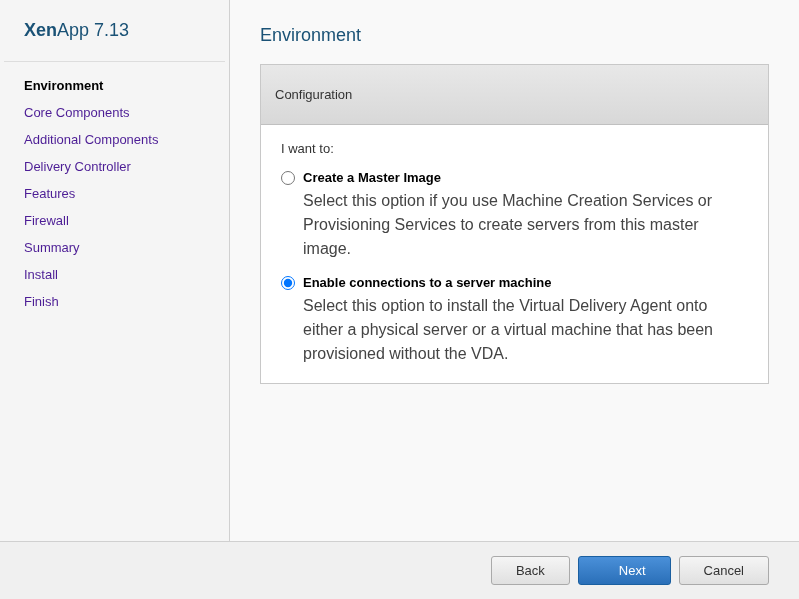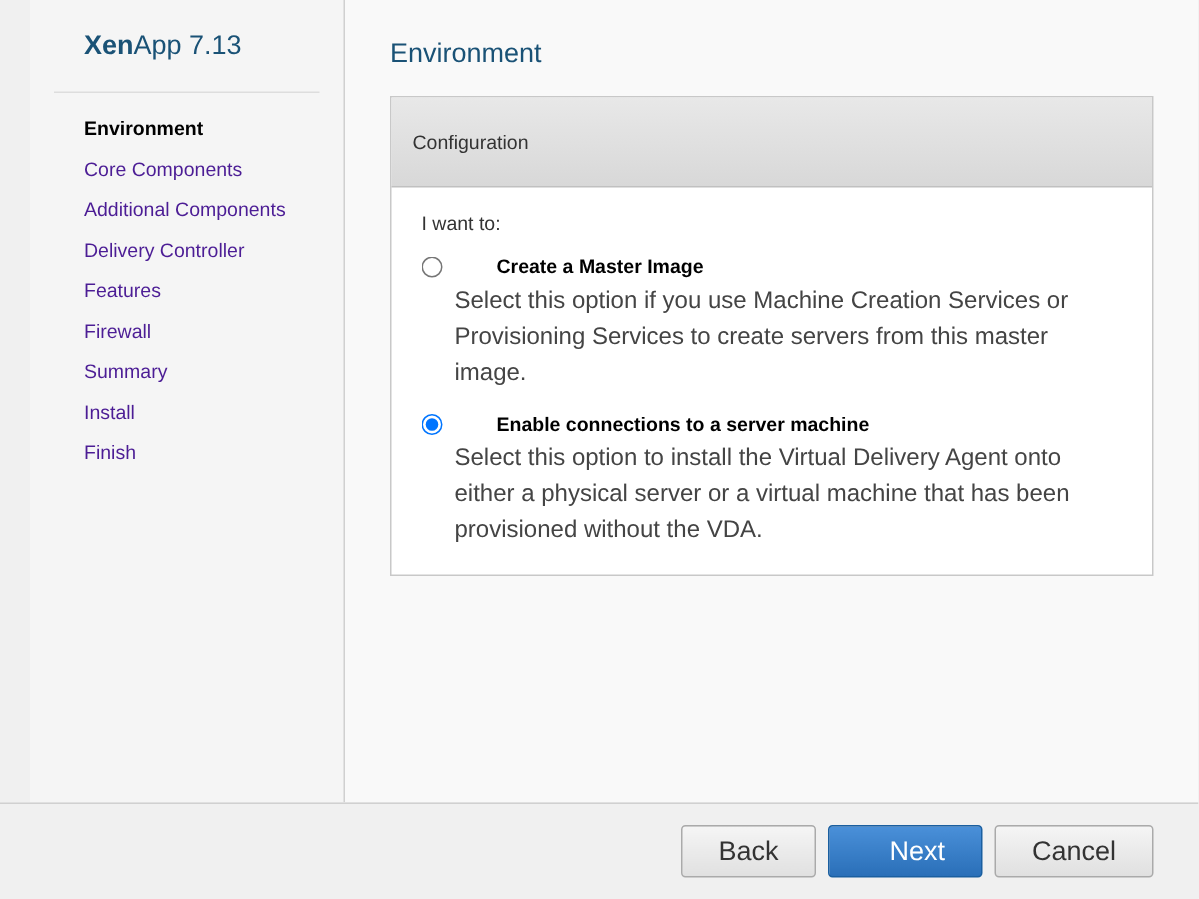--- a/index.html
+++ b/index.html
@@ -22,26 +22,25 @@
     }
 
     .main-content {
       display: flex;
       flex: 1;
       overflow: hidden;
     }
 
     
     .sidebar {
-      width: 210px;
+      width: 230px;
       background: #f5f5f5;
       border-right: 1px solid #d0d0d0;
-      padding: 20px 16px;
+      padding: 20px 4px;
       flex-shrink: 0;
-      margin-left: 20px;
     }
 
     .sidebar-app-title {
       font-size: 18px;
       font-weight: bold;
       color: #1a5276;
       padding: 0 20px 20px 20px;
       border-bottom: 1px solid #ddd;
       margin-bottom: 10px;
     }
@@ -109,21 +108,20 @@
     }
 
     .radio-label {
       display: flex;
       align-items: center;
       font-size: 13px;
       font-weight: bold;
       color: #000;
       margin-bottom: 4px;
       cursor: pointer;
-      gap: 28px;
     }
 
     .radio-label input[type="radio"] {
       margin-right: 8px;
       width: 14px;
       height: 14px;
       cursor: pointer;
     }
 
     .radio-description {
@@ -139,21 +137,21 @@
       justify-content: flex-end;
       align-items: center;
       padding: 14px 30px;
       gap: 8px;
       background: #f0f0f0;
       border-top: 1px solid #d0d0d0;
     }
 
     .btn {
       padding: 6px 24px;
-      font-size: 18px;
+      font-size: 13px;
       border: 1px solid #aaa;
       cursor: pointer;
       border-radius: 3px;
       background: linear-gradient(to bottom, #f5f5f5, #e0e0e0);
       color: #333;
     }
 
     .btn-primary {
       background: linear-gradient(to bottom, #4a90d9, #2a6fb8);
       color: #fff;

